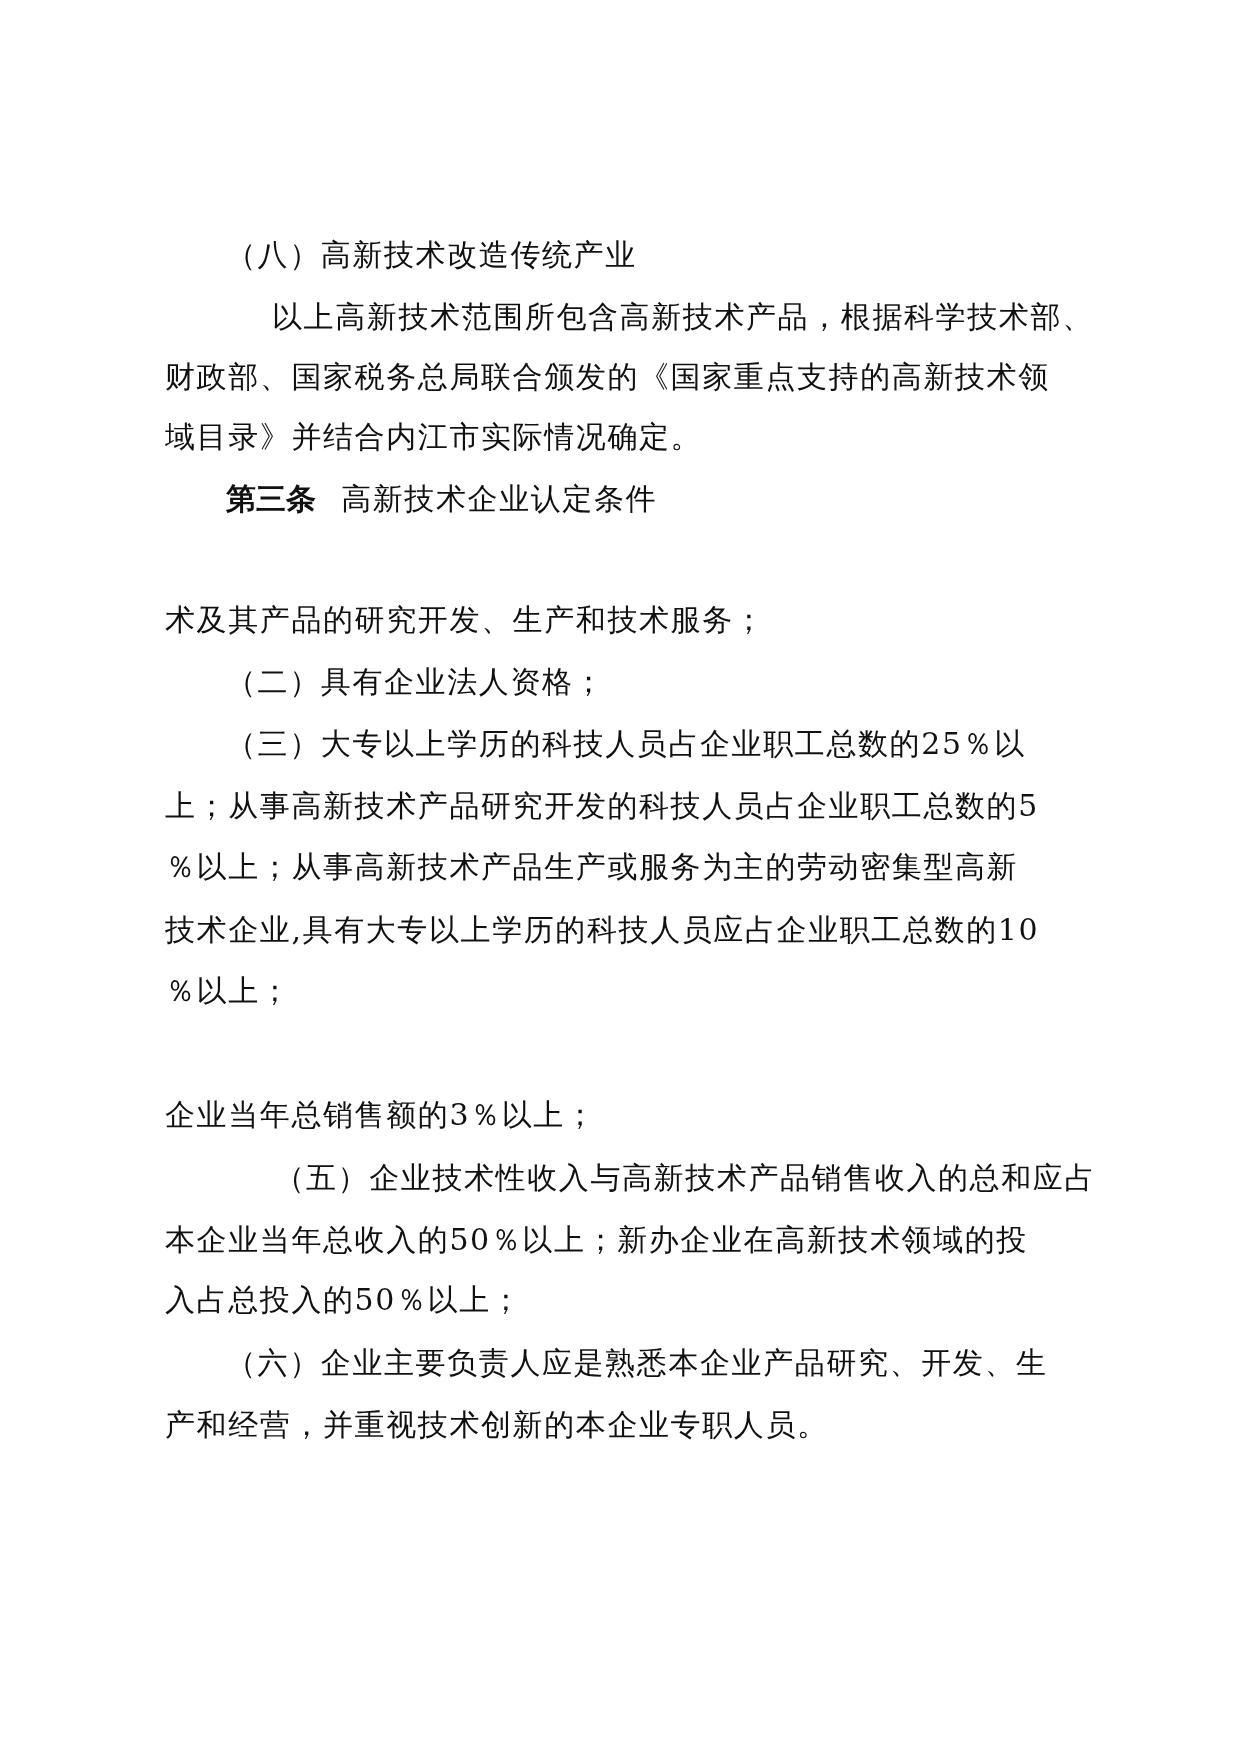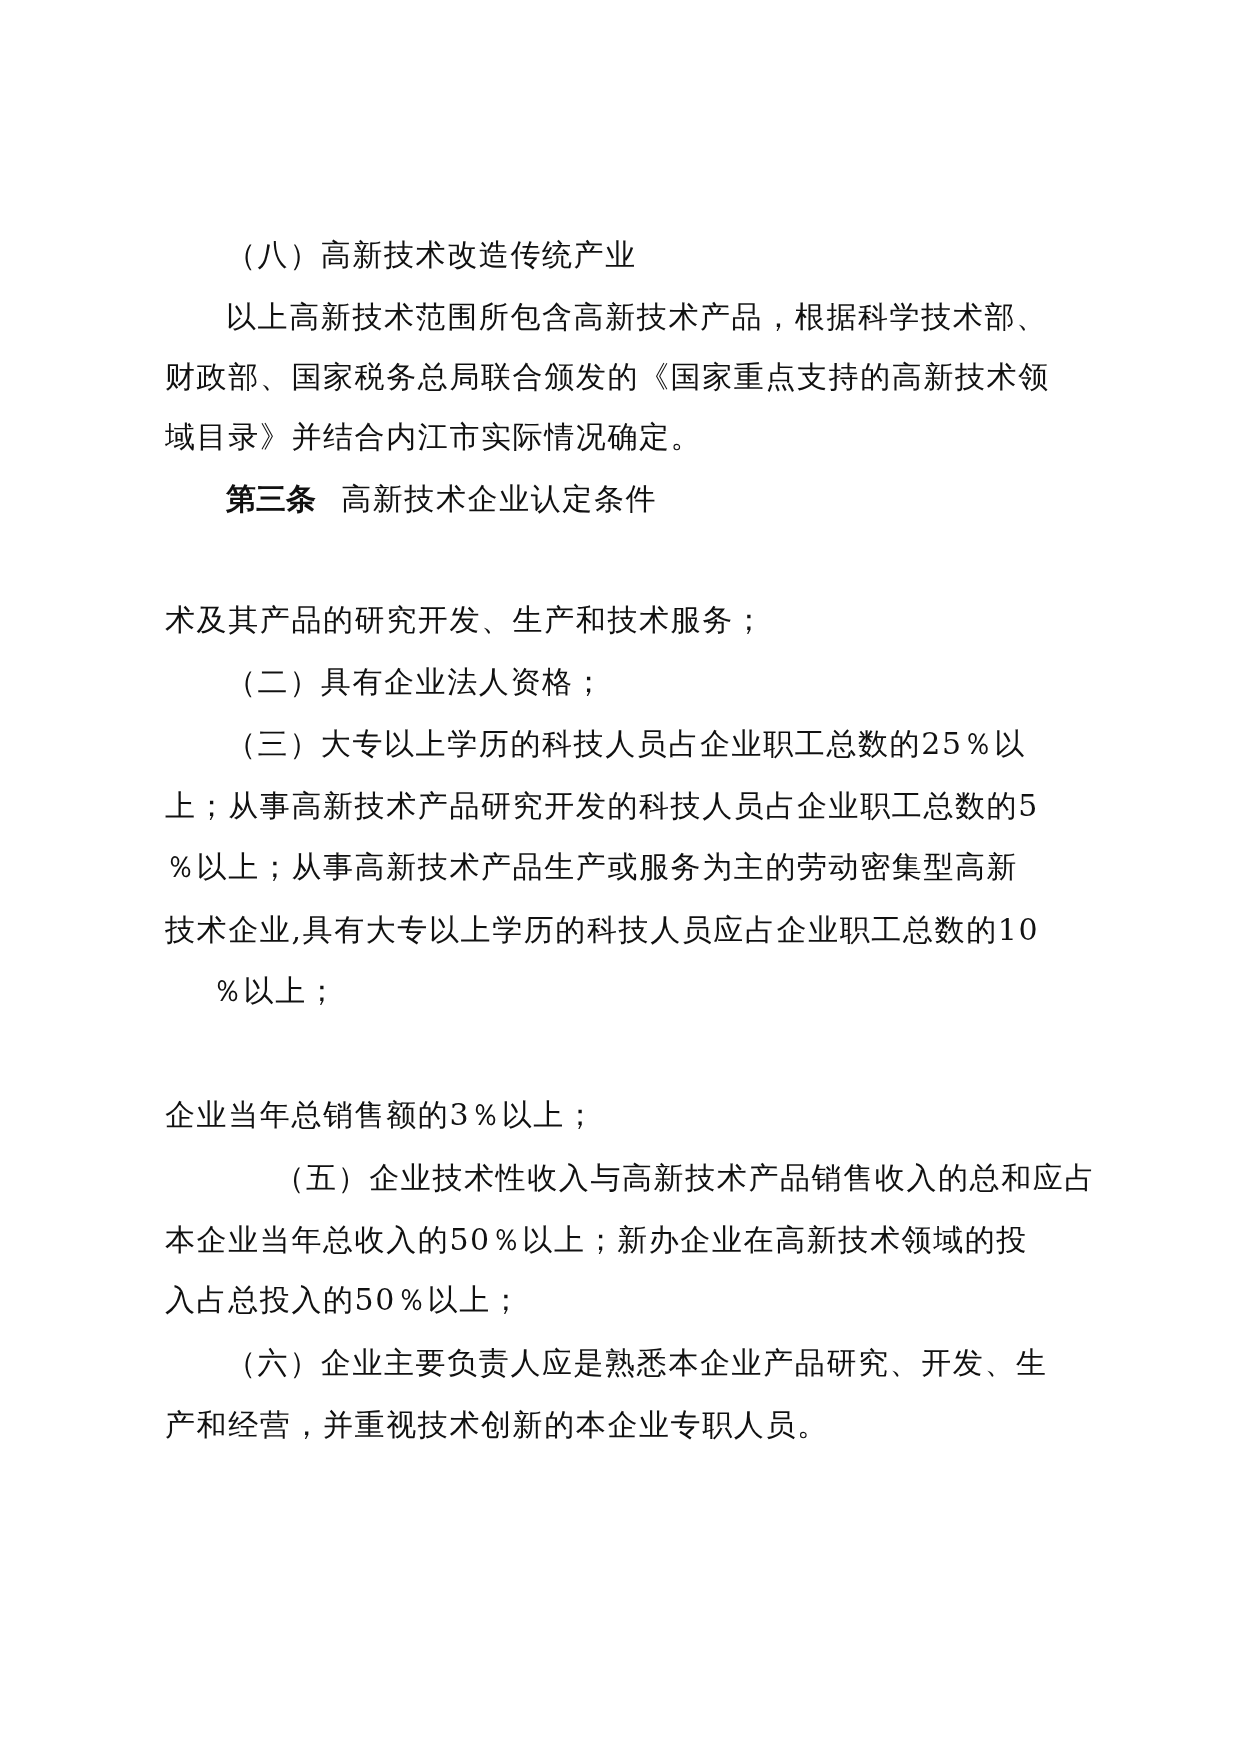--- a/index.html
+++ b/index.html
@@ -38,21 +38,21 @@
   </style>
 </head>
 <body>
 
 <div class="page">
 
   <div class="line indent" style="top:224px;">
     <span>（八）高新技术改造传统产业</span>
   </div>
 
-  <div class="line indent" style="top:286px;">
+  <div class="line indent" style="top:286px;margin-left:46px;">
     <span>以上高新技术范围所包含高新技术产品，根据科学技术部、</span>
   </div>
   <div class="line" style="top:346px;">
     <span>财政部、国家税务总局联合颁发的《国家重点支持的高新技术领</span>
   </div>
   <div class="line" style="top:406px;">
     <span>域目录》并结合内江市实际情况确定。</span>
   </div>
 
   <div class="line indent" style="top:468px;">
@@ -73,21 +73,21 @@
   </div>
   <div class="line" style="top:775px;">
     <span>上；从事高新技术产品研究开发的科技人员占企业职工总数的5</span>
   </div>
   <div class="line" style="top:836px;">
     <span>％以上；从事高新技术产品生产或服务为主的劳动密集型高新</span>
   </div>
   <div class="line" style="top:899px;">
     <span>技术企业,具有大专以上学历的科技人员应占企业职工总数的10</span>
   </div>
-  <div class="line" style="top:960px;margin-left:47px;">
+  <div class="line" style="top:960px;">
     <span>％以上；</span>
   </div>
 
   <div class="line" style="top:1084px;">
     <span>企业当年总销售额的3％以上；</span>
   </div>
 
   <div class="line indent" style="top:1147px;text-align:right;">
     <span>（五）企业技术性收入与高新技术产品销售收入的总和应占</span>
   </div>

